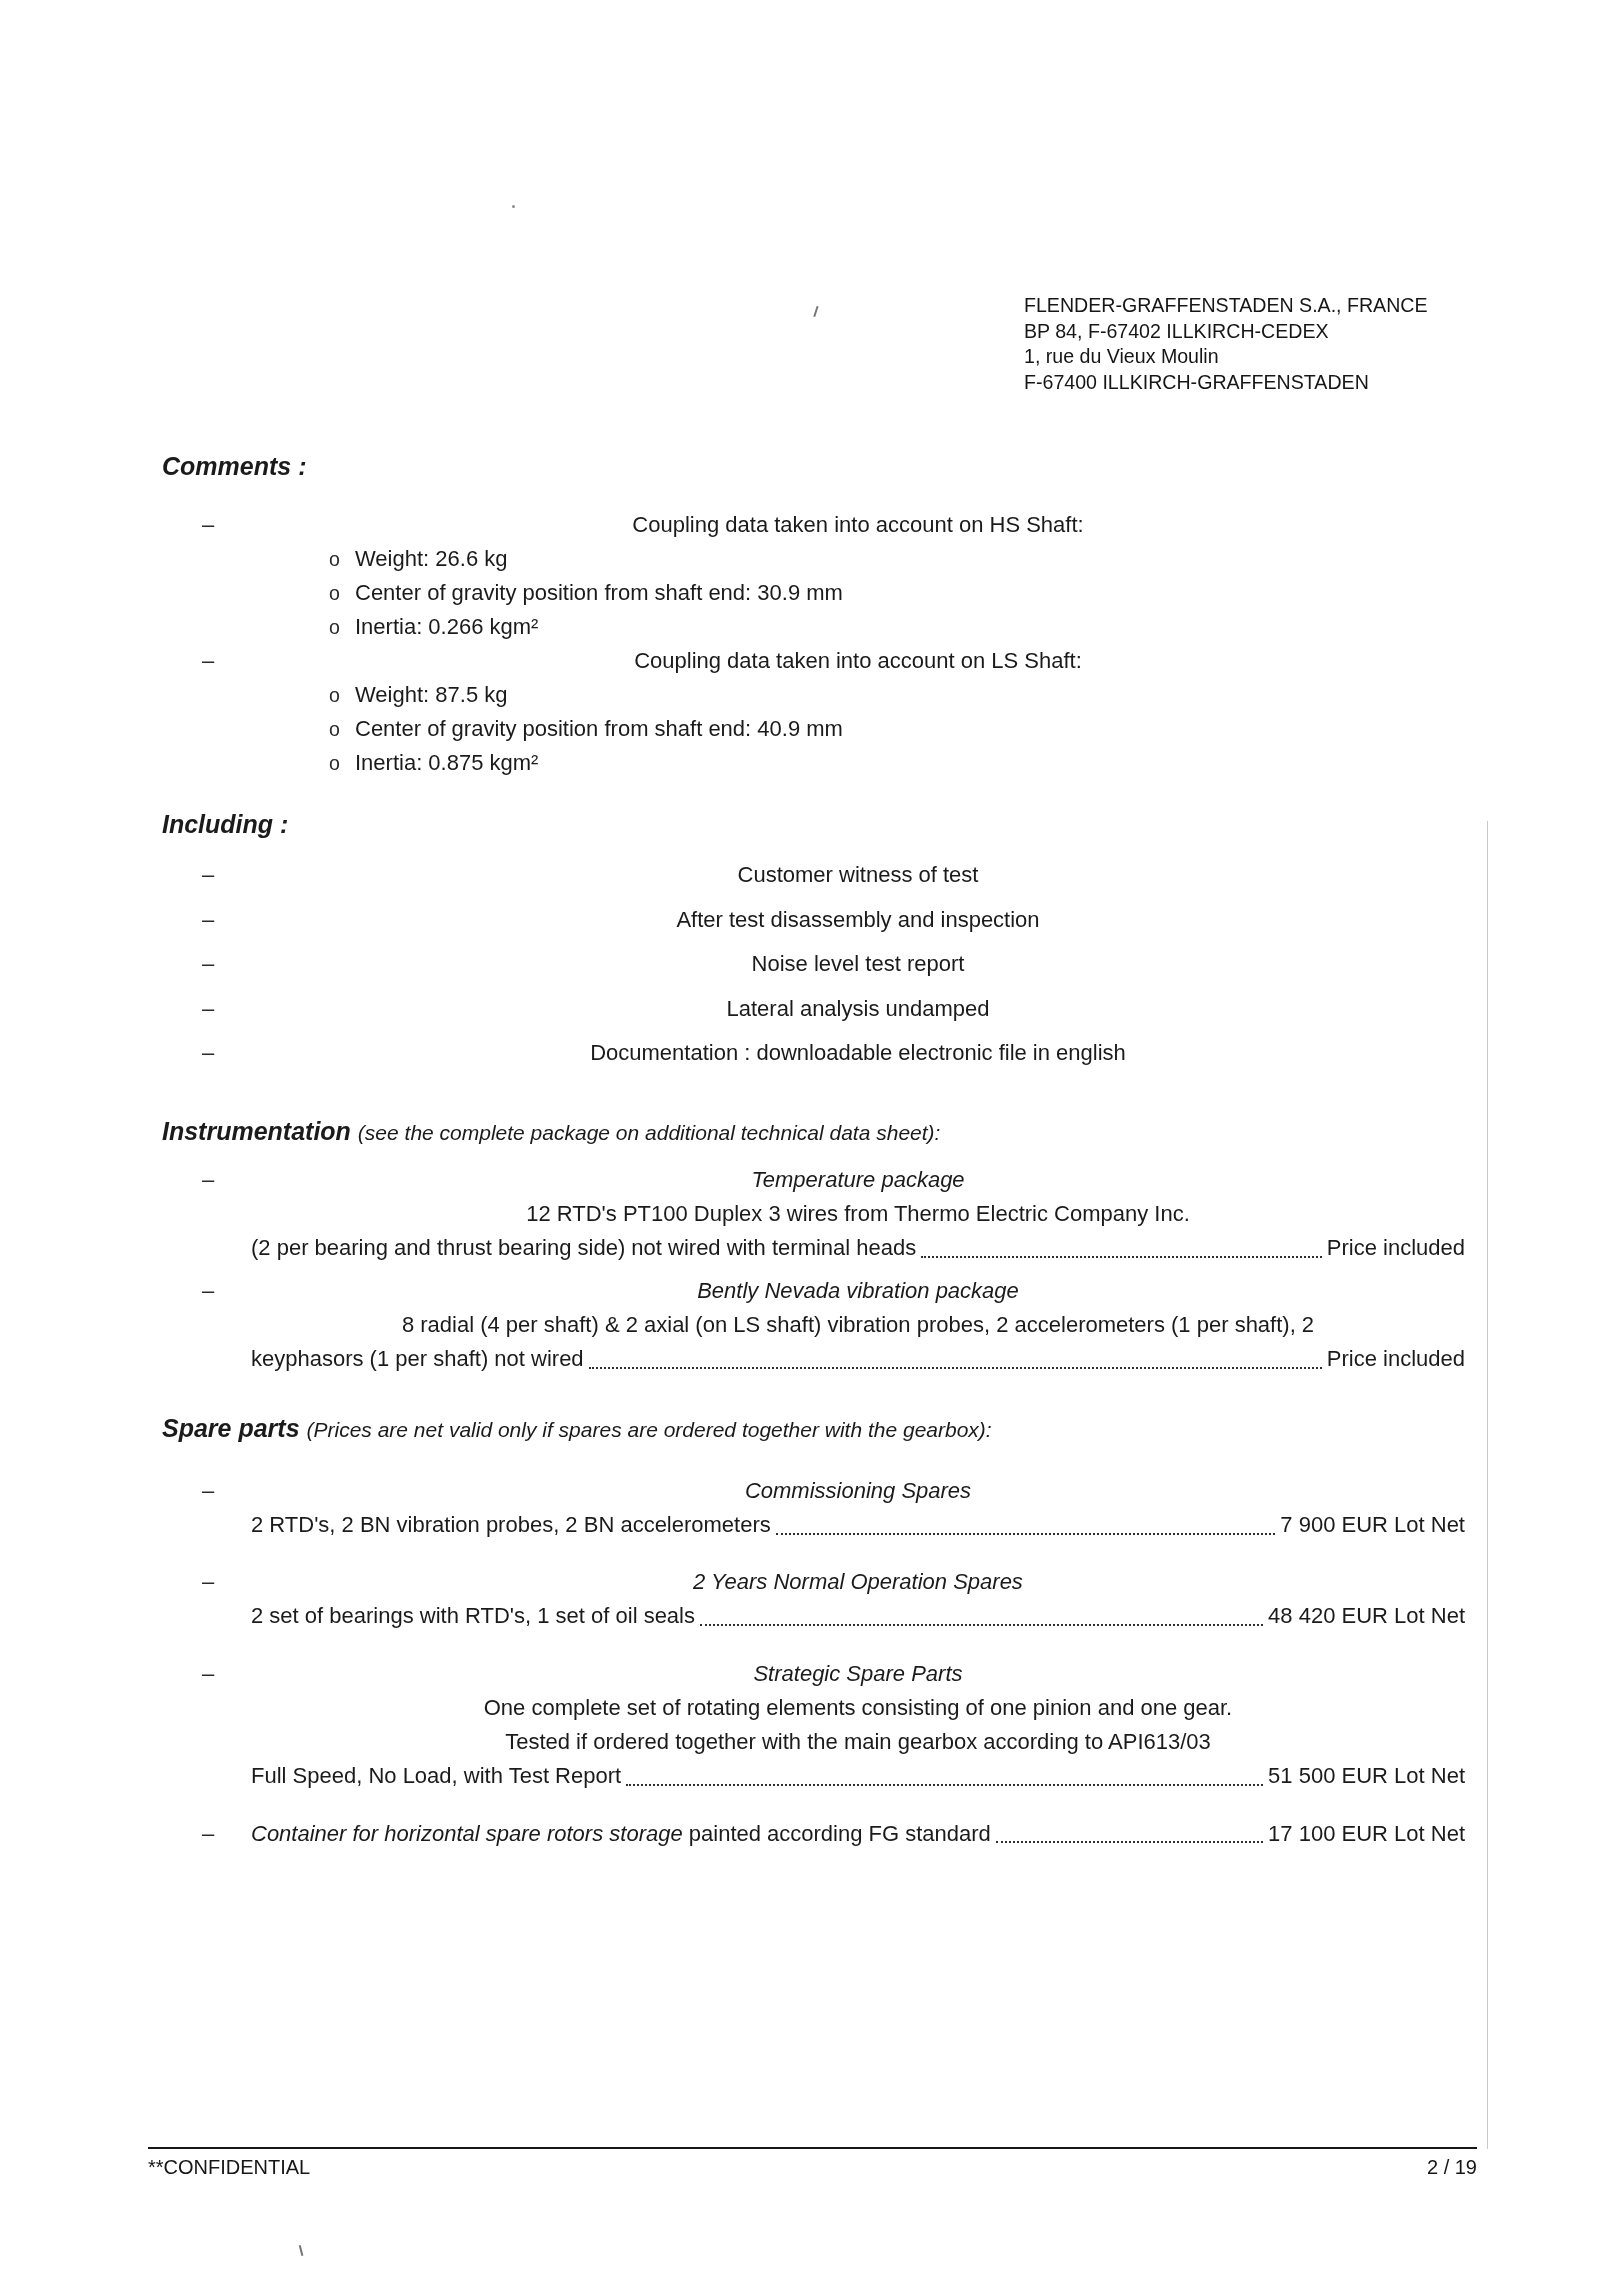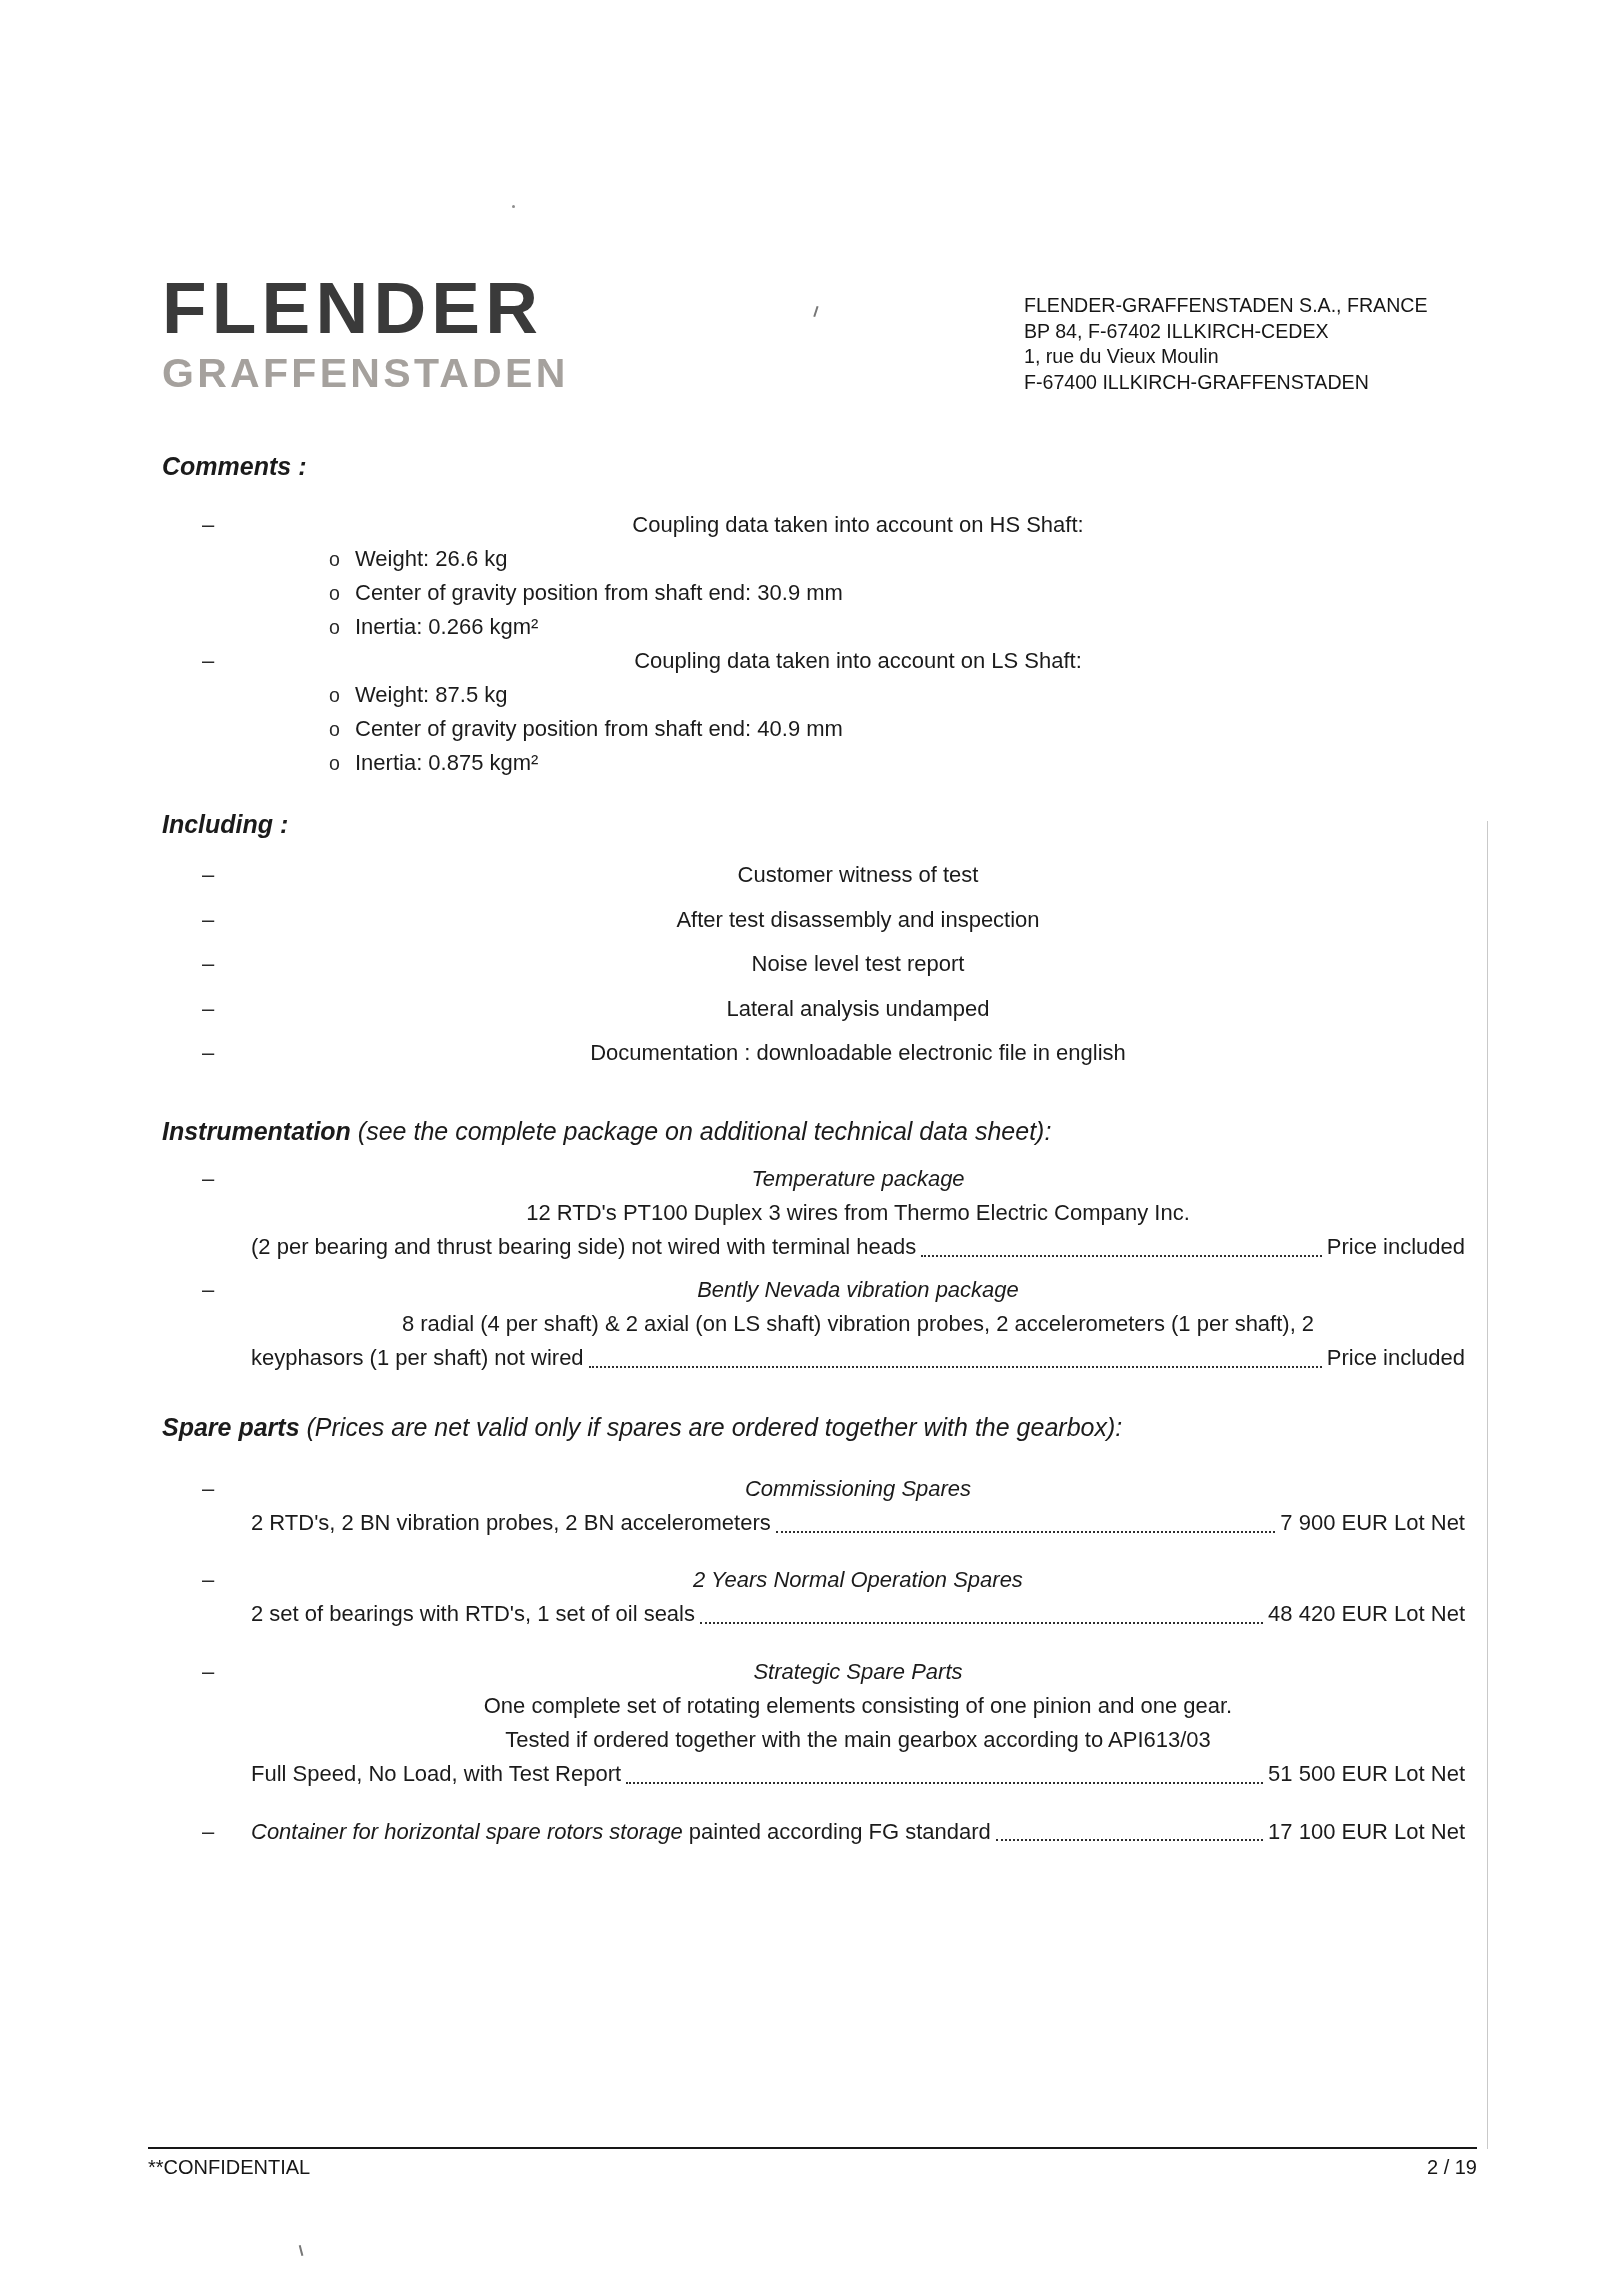--- a/index.html
+++ b/index.html
@@ -27,21 +27,21 @@
   }
   .address {
     position: absolute; left: 1024px; top: 293px;
     font-size: 19.6px; line-height: 25.5px; color: #161616;
   }
 
   
   .content { position: absolute; left: 162px; top: 451px; width: 1303px; font-size: 22px; line-height: 34px; }
 
   .h-section { font-weight: bold; font-style: italic; font-size: 25px; line-height: 31px; }
-  .h-note { font-weight: normal; font-size: 25px; }
+  .h-note { font-weight: normal; font-size: 21px; }
   .h-comments { margin-bottom: 26px; }
   .h-including { margin-top: 29px; margin-bottom: 18.3px; }
   .h-instrumentation { margin-top: 46px; margin-bottom: 14.4px; }
   .h-spares { margin-top: 37px; margin-bottom: 29px; }
 
   .dash-item { display: flex; padding-left: 40px; }
   .dash-item::before { content: "\2013"; flex: 0 0 49px; color: #2a2a2a; }
   .dash-body { flex: 1 1 auto; min-width: 0; text-align: center; }
 
   .sub-item { display: flex; padding-left: 63px; }
@@ -77,24 +77,20 @@
   .fold-line { position: absolute; left: 1487px; top: 821px; width: 1.3px; height: 1328px; background: #c9c9c9; }
   .speck-top { position: absolute; left: 512px; top: 205px; width: 3.3px; height: 3.3px; border-radius: 50%; background: #8d8d8d; }
   .speck-logo { position: absolute; left: 815px; top: 306px; width: 2px; height: 10.5px; background: #777; transform: rotate(18deg); }
   .speck-bottom { position: absolute; left: 300px; top: 2245px; width: 2px; height: 10.5px; background: #777; transform: rotate(-14deg); }
 </style>
 </head>
 <body>
 
 <div class="page">
 
-  <div class="logo">
-    <div class="logo-flender">FLENDER</div>
-    <div class="logo-graff">GRAFFENSTADEN</div>
-  </div>
 
   <div class="address">
     <div>FLENDER-GRAFFENSTADEN S.A., FRANCE</div>
     <div>BP 84, F-67402 ILLKIRCH-CEDEX</div>
     <div>1, rue du Vieux Moulin</div>
     <div>F-67400 ILLKIRCH-GRAFFENSTADEN</div>
   </div>
 
   <div class="content">
 

